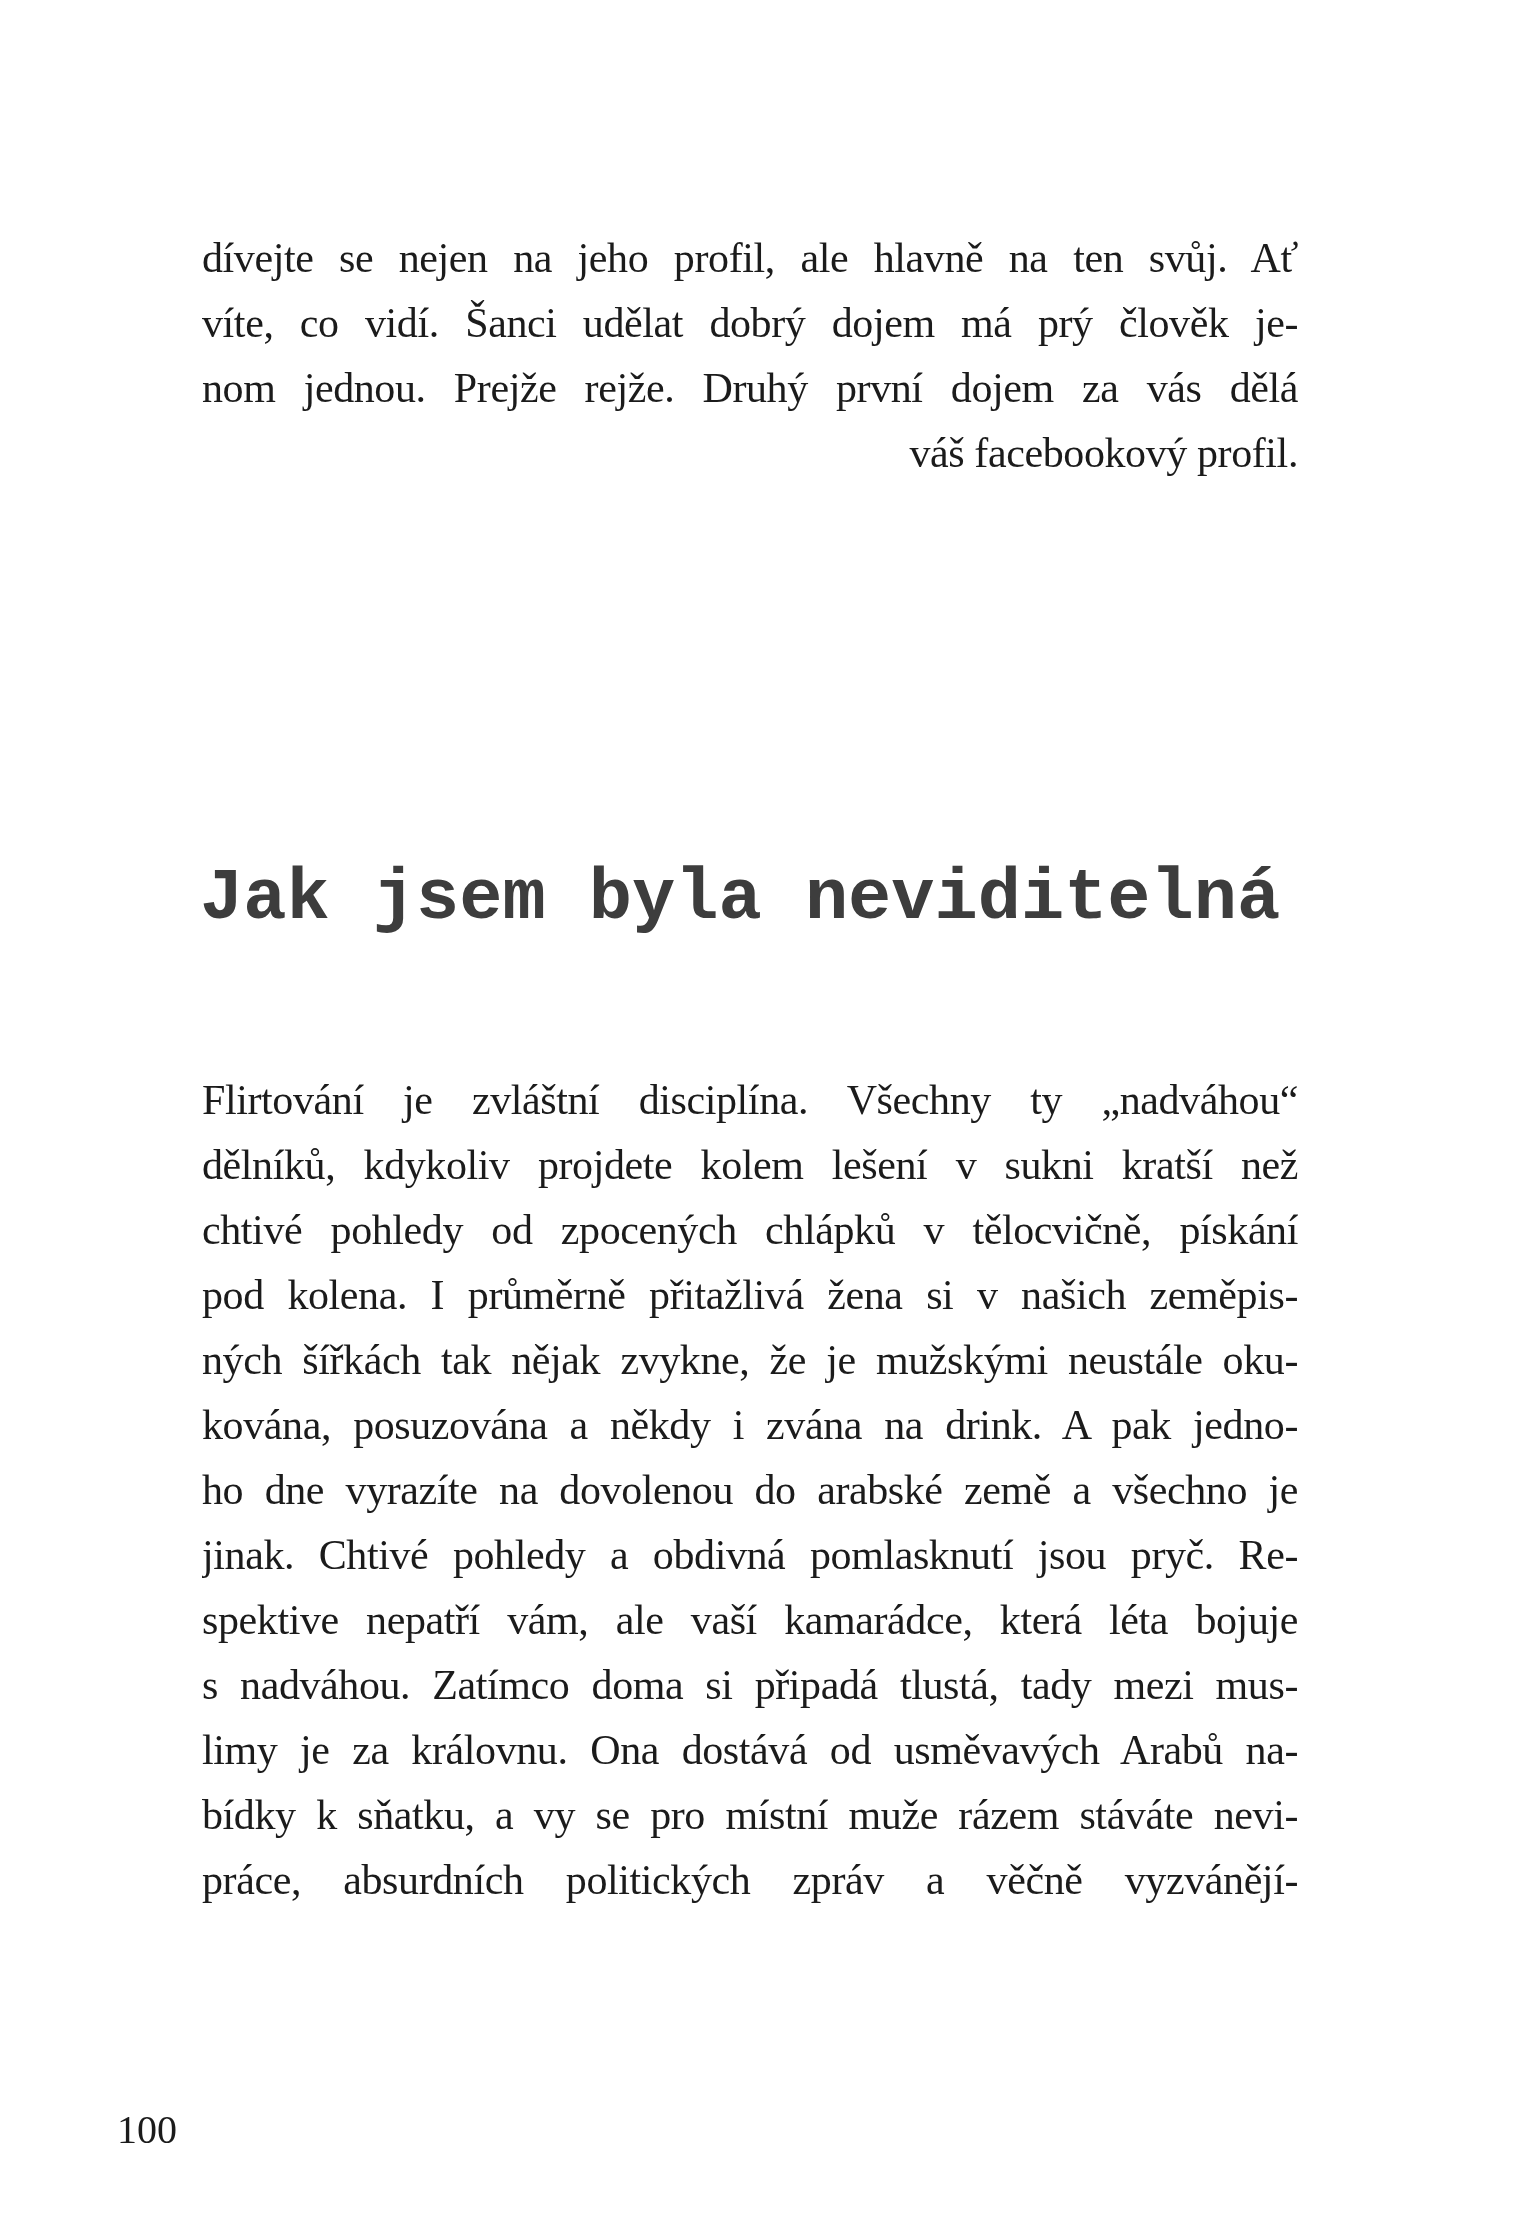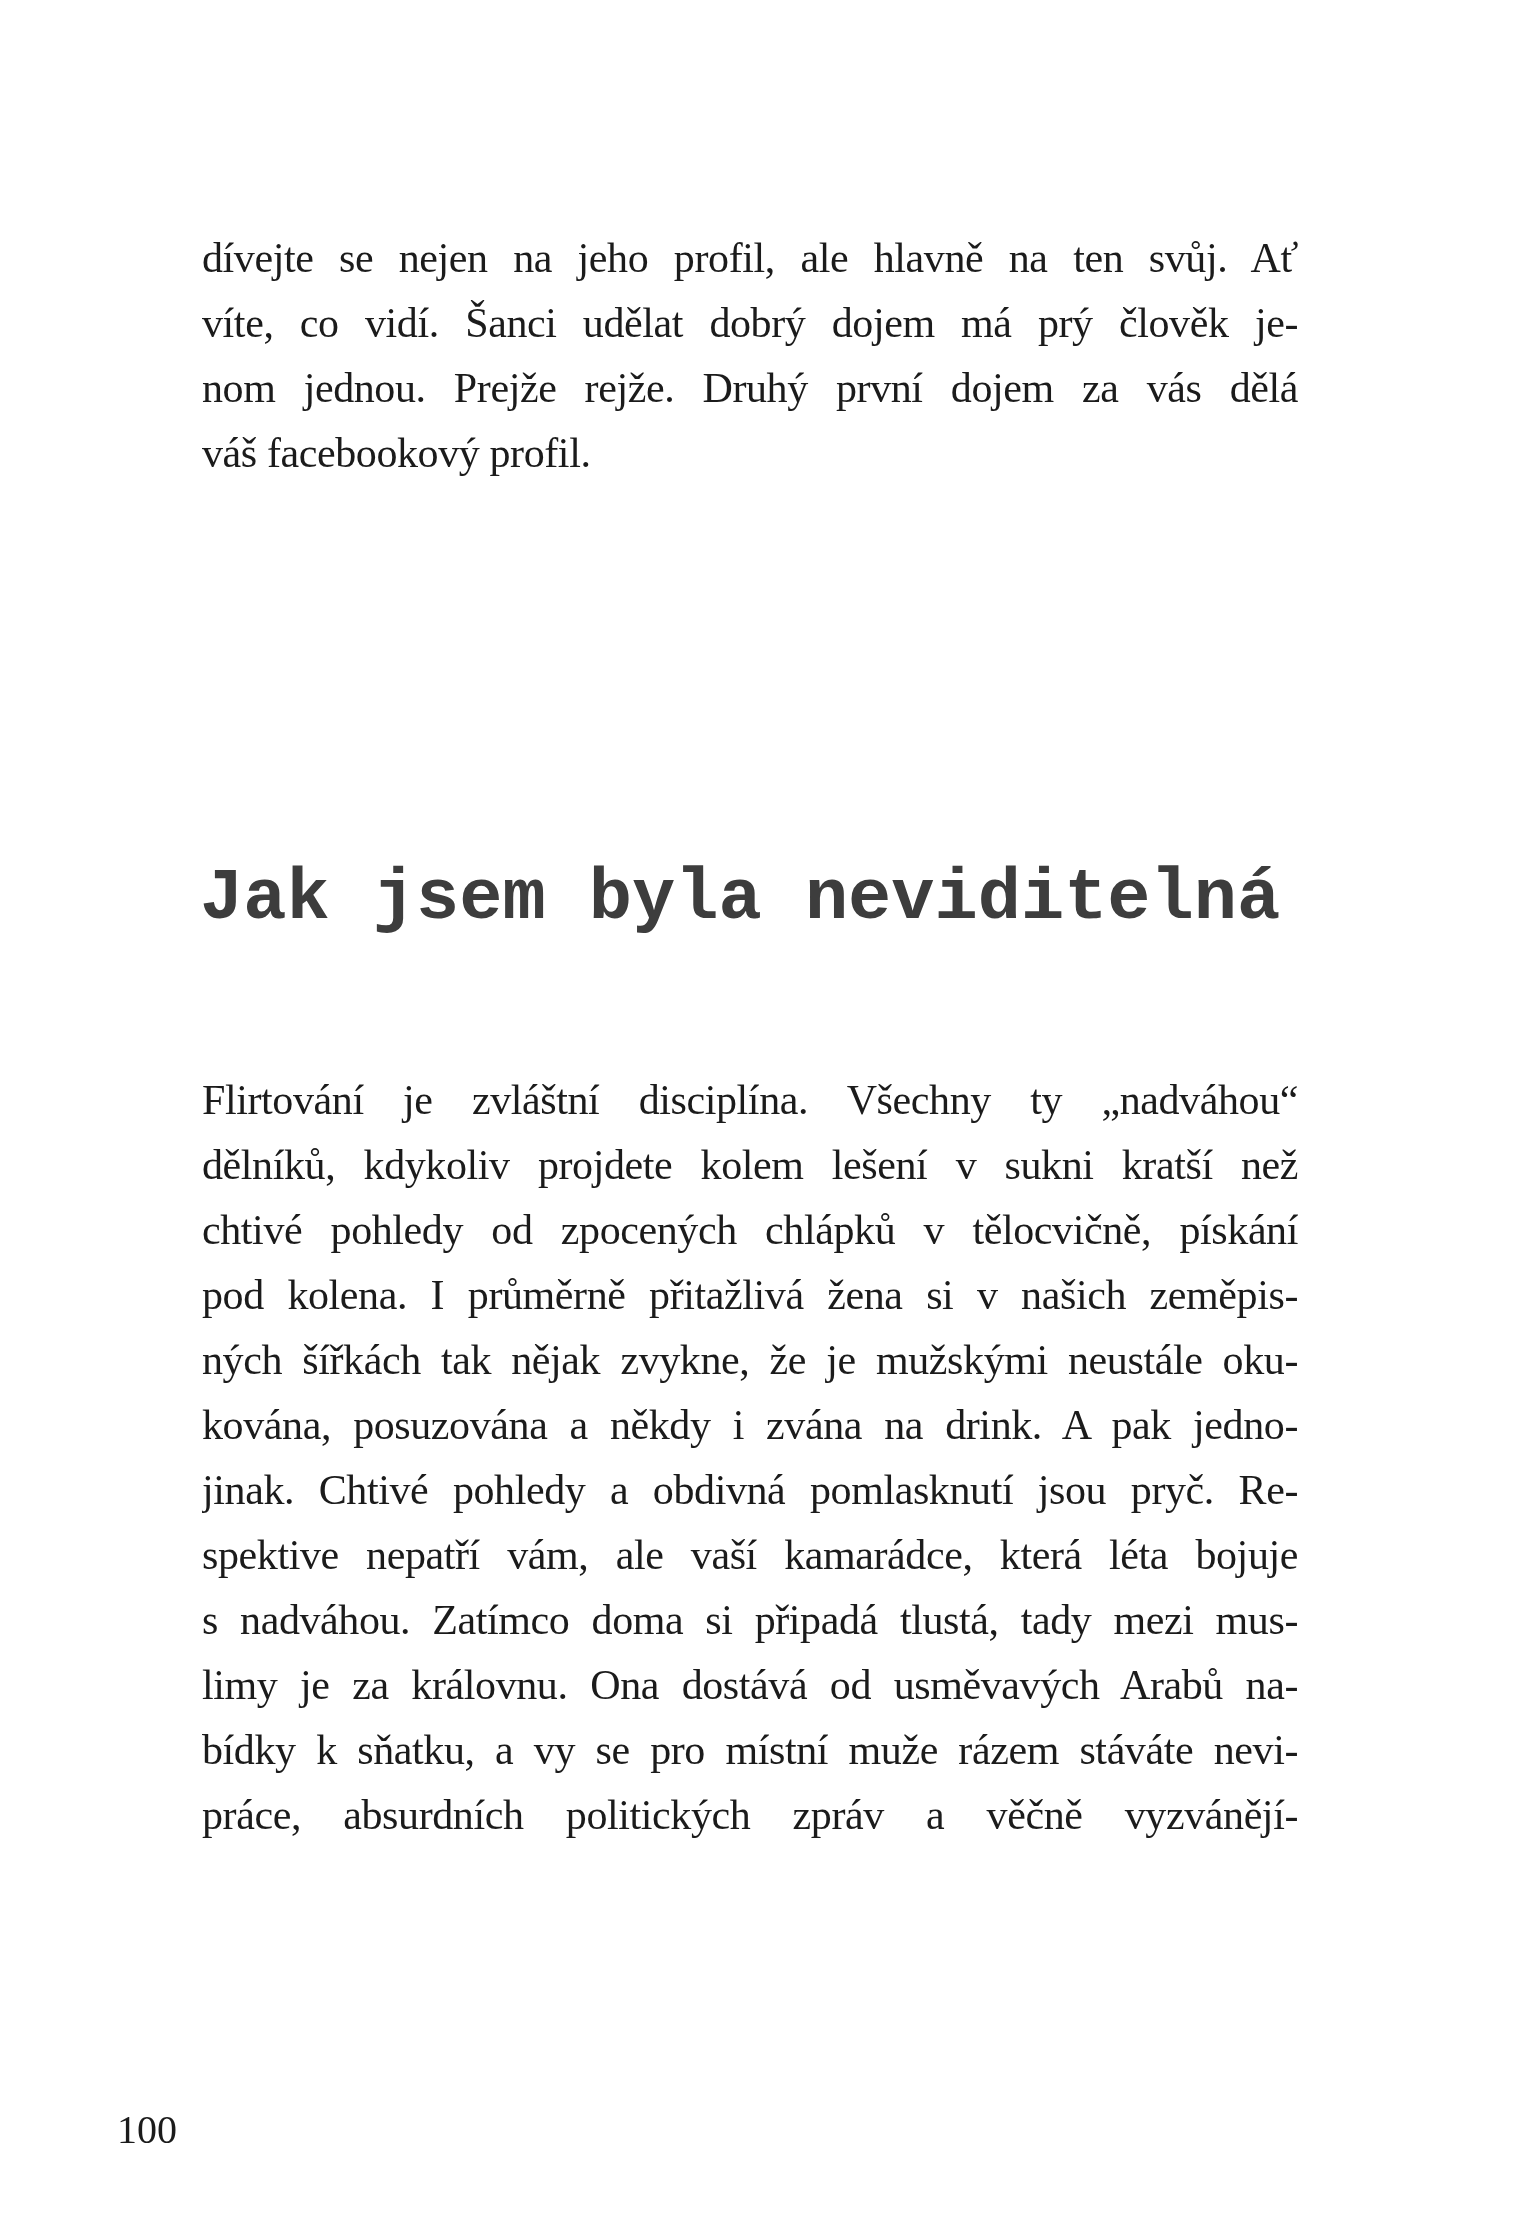--- a/index.html
+++ b/index.html
@@ -23,21 +23,21 @@
     width: 1096px;
   }
   .para-top  { top: 226px; }
   .para-body { top: 1068px; }
   .line {
     height: 65px;
     line-height: 65px;
     font-size: 42px;
     letter-spacing: -0.4px;
     overflow: hidden;
-    text-align: left;
+    text-align: right;
   }
   .line.just {
     text-align: justify;
     text-align-last: justify;
   }
   .chapter-heading {
     position: absolute;
     left: 200px;
     top: 854px;
     width: 1180px;
@@ -71,20 +71,21 @@
 
   <div class="chapter-heading">Jak jsem byla neviditelná</div>
 
   <div class="para para-body">
     <div class="line just">Flirtování je zvláštní disciplína. Všechny ty „nadváhou“</div>
     <div class="line just">dělníků, kdykoliv projdete kolem lešení v sukni kratší než</div>
     <div class="line just">chtivé pohledy od zpocených chlápků v tělocvičně, pískání</div>
     <div class="line just">pod kolena. I průměrně přitažlivá žena si v našich zeměpis-</div>
     <div class="line just">ných šířkách tak nějak zvykne, že je mužskými neustále oku-</div>
     <div class="line just">kována, posuzována a někdy i zvána na drink. A pak jedno-</div>
+    <div class="line just">ho dne vyrazíte na dovolenou do arabské země a všechno je</div>
     <div class="line just">jinak. Chtivé pohledy a obdivná pomlasknutí jsou pryč. Re-</div>
     <div class="line just">spektive nepatří vám, ale vaší kamarádce, která léta bojuje</div>
     <div class="line just">s nadváhou. Zatímco doma si připadá tlustá, tady mezi mus-</div>
     <div class="line just">limy je za královnu. Ona dostává od usměvavých Arabů na-</div>
     <div class="line just">bídky k sňatku, a vy se pro místní muže rázem stáváte nevi-</div>
     <div class="line just">práce, absurdních politických zpráv a věčně vyzvánějí-</div>
   </div>
 
   <div class="page-number">100</div>
 

